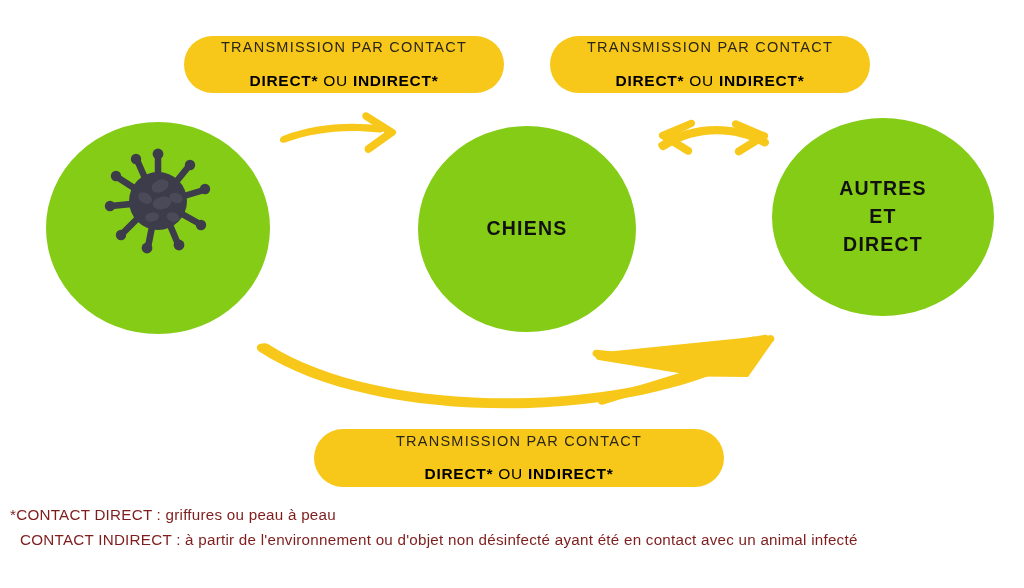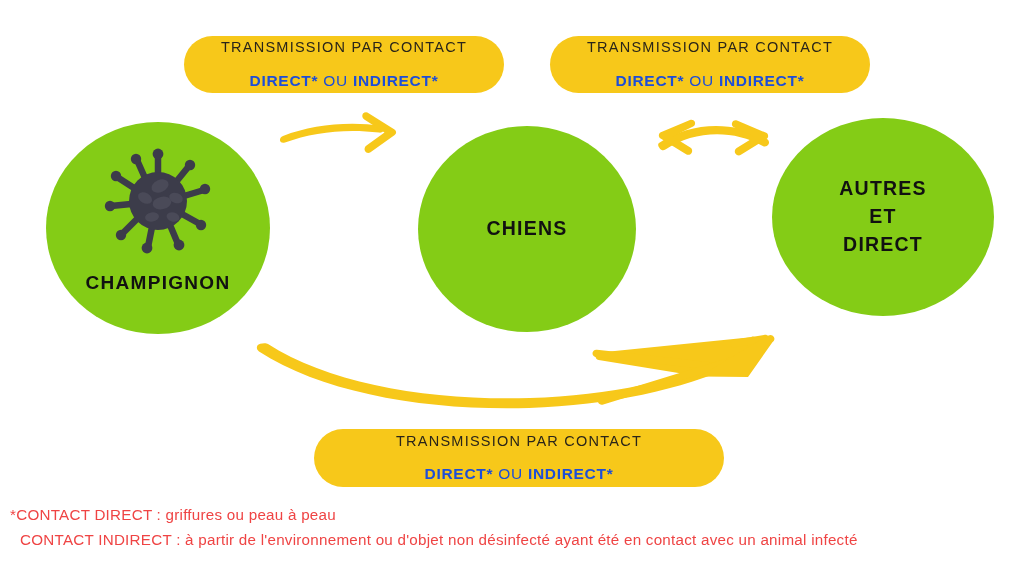--- a/index.html
+++ b/index.html
@@ -86,21 +86,21 @@
     font-size: 14.5px;
     letter-spacing: 1.25px;
     font-weight: normal;
     color: #2a2519;
     line-height: 1.5;
   }
   .pill .line2 {
     font-size: 15.5px;
     letter-spacing: 0.7px;
     line-height: 1.35;
-    color: #1d4ed8;
+    color: #000000;
   }
   .pill .line2 b { font-weight: bold; }
   .pill .line2 .lite { font-weight: normal; }
 
   #pill-left   { left: 184px; top: 36px;  width: 320px; height: 57px; }
   #pill-right  { left: 550px; top: 36px;  width: 320px; height: 57px; }
   #pill-bottom { left: 314px; top: 429px; width: 410px; height: 58px; }
 
   
   #arrows {
@@ -109,21 +109,21 @@
     width: 1024px; height: 588px;
     pointer-events: none;
   }
 
   
   #footnotes {
     position: absolute;
     left: 10px;
     top: 503px;
     width: 1010px;
-    color: #ef4444;
+    color: #7f1d1d;
     font-size: 15.2px;
     letter-spacing: 0.25px;
     line-height: 1.62;
   }
   #footnotes .fn-line { white-space: nowrap; }
   #footnotes .fn-line-2 { padding-left: 10px; }
 </style>
 </head>
 <body>
 
@@ -270,21 +270,20 @@
         <g fill="#4A4A58">
           <ellipse cx="56" cy="40" rx="9" ry="6" transform="rotate(-25 56 40)"></ellipse>
           <ellipse cx="41" cy="52" rx="7.5" ry="5.2" transform="rotate(30 41 52)"></ellipse>
           <ellipse cx="58" cy="57" rx="9.5" ry="6.2" transform="rotate(-12 58 57)"></ellipse>
           <ellipse cx="72" cy="52" rx="7" ry="5" transform="rotate(20 72 52)"></ellipse>
           <ellipse cx="48" cy="71" rx="7" ry="4.6" transform="rotate(-8 48 71)"></ellipse>
           <ellipse cx="69" cy="71" rx="6.5" ry="4.6" transform="rotate(15 69 71)"></ellipse>
         </g>
       </svg>
     </div>
-    <div class="circle-label-champignon">CHAMPIGNON</div>
   </div>
 
   <div class="node-circle" id="circle-chiens">
     <div>CHIENS</div>
   </div>
 
   <div class="node-circle" id="circle-autres">
     <div>AUTRES</div>
     <div>ET</div>
     <div>DIRECT</div>

